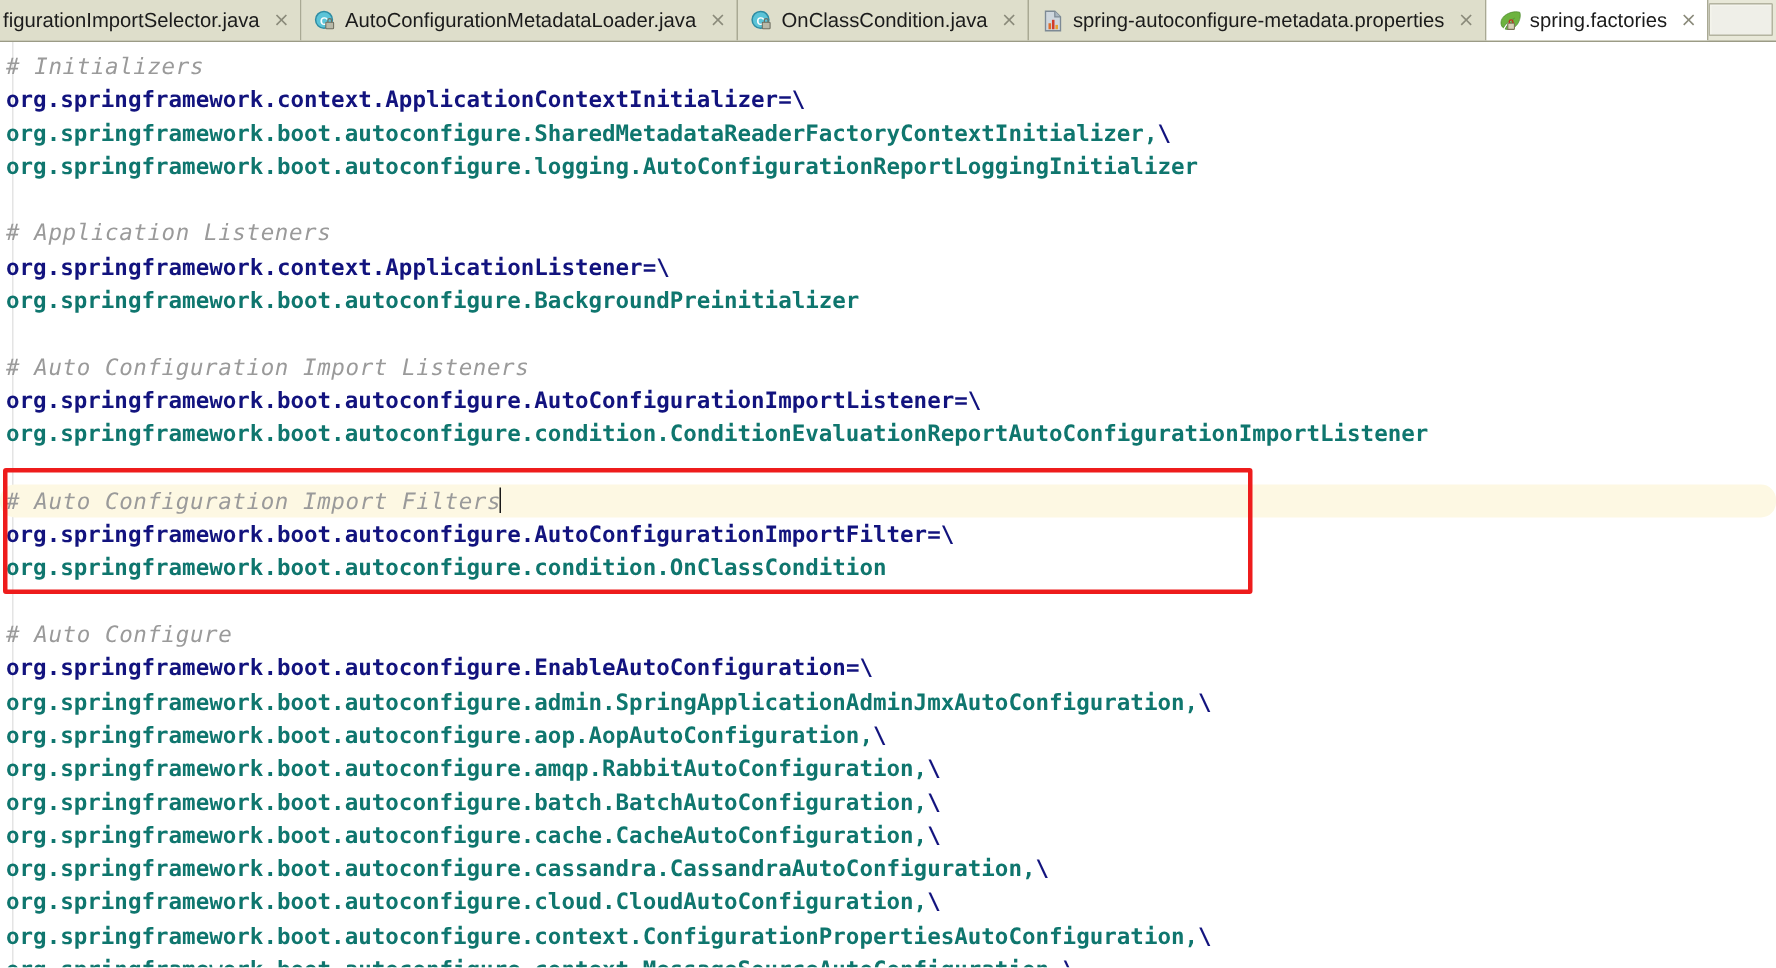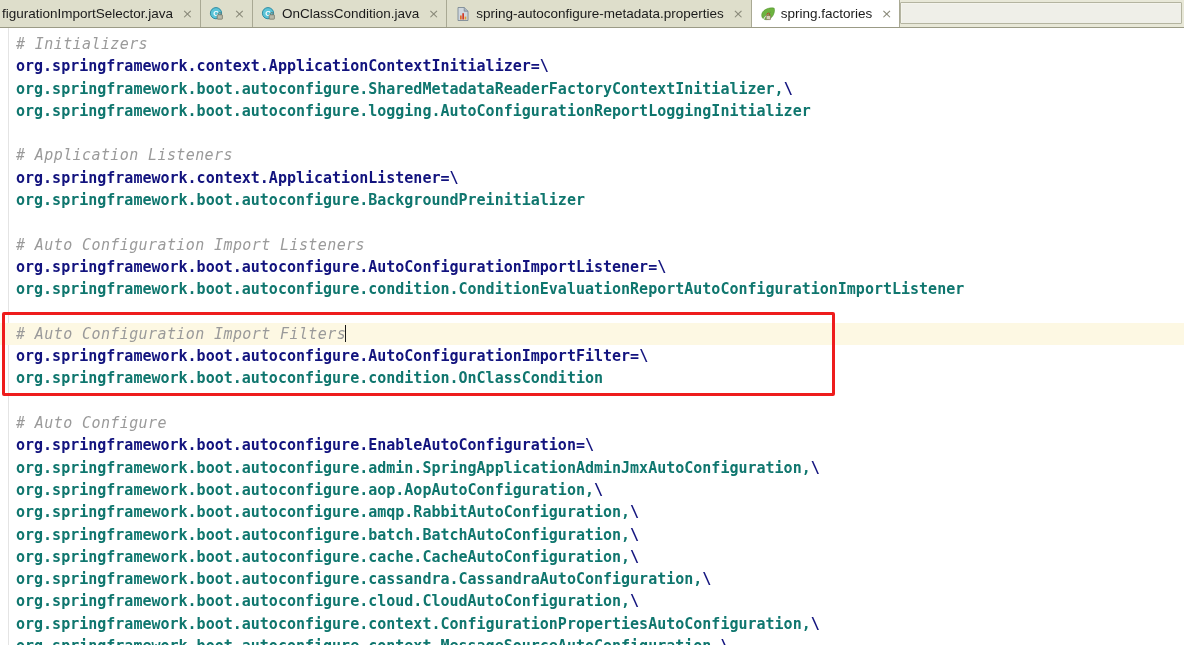--- a/index.html
+++ b/index.html
@@ -89,24 +89,24 @@
     padding: 5px 0 0 0;
     font-family: "DejaVu Sans Mono", "Liberation Mono", monospace;
     font-size: 15px;
     line-height: 22.3px;
     white-space: pre;
     overflow: hidden;
   }
   .line {
     position: relative;
     height: 22.3px;
-    padding-left: 16px;
+    padding-left: 4px;
     box-sizing: border-box;
   }
-  .line.curline { background: #fdf8e3; }
+  .line.curline { background: #fdf8e3; border-radius: 10px; }
   .line.blank { }
 
   .cmt   { color: #9a9a9a; font-style: italic; font-weight: normal; letter-spacing: 0.4px; }
   .key   { color: #12137e; font-weight: bold; margin-top: 36px; }
   .val   { color: #0f766e; font-weight: bold; margin-top: 12px; }
   .eq    { color: #12137e; font-weight: bold; }
   .cont  { color: #12137e; font-weight: bold; }
 
   
   .caret {
@@ -136,20 +136,21 @@
         <span class="tab-label">figurationImportSelector.java</span>
         <span class="tab-close">×</span>
       </div>
       <div class="tab">
         <svg viewBox="0 0 16 16" class="ico">
           <circle cx="7" cy="7.2" r="5.6" fill="#5bc4d8" stroke="#2f8ca3" stroke-width="1"></circle>
           <text x="7" y="10.4" font-size="7.5" font-family="Liberation Sans,sans-serif" font-weight="bold" fill="#ffffff" text-anchor="middle">C</text>
           <rect x="8.2" y="8.8" width="5.2" height="4.4" rx="0.6" fill="#b9b9a8" stroke="#6f6f60" stroke-width="0.7"></rect>
           <path d="M9.6 8.8 v-1.2 a1.2 1.2 0 0 1 2.4 0 v1.2" fill="none" stroke="#6f6f60" stroke-width="0.8"></path>
         </svg>
+        <span class="tab-label">AutoConfigurationMetadataLoader.java</span>
         <span class="tab-close">×</span>
       </div>
       <div class="tab">
         <svg viewBox="0 0 16 16" class="ico">
           <circle cx="7" cy="7.2" r="5.6" fill="#5bc4d8" stroke="#2f8ca3" stroke-width="1"></circle>
           <text x="7" y="10.4" font-size="7.5" font-family="Liberation Sans,sans-serif" font-weight="bold" fill="#ffffff" text-anchor="middle">C</text>
           <rect x="8.2" y="8.8" width="5.2" height="4.4" rx="0.6" fill="#b9b9a8" stroke="#6f6f60" stroke-width="0.7"></rect>
           <path d="M9.6 8.8 v-1.2 a1.2 1.2 0 0 1 2.4 0 v1.2" fill="none" stroke="#6f6f60" stroke-width="0.8"></path>
         </svg>
         <span class="tab-label">OnClassCondition.java</span>

